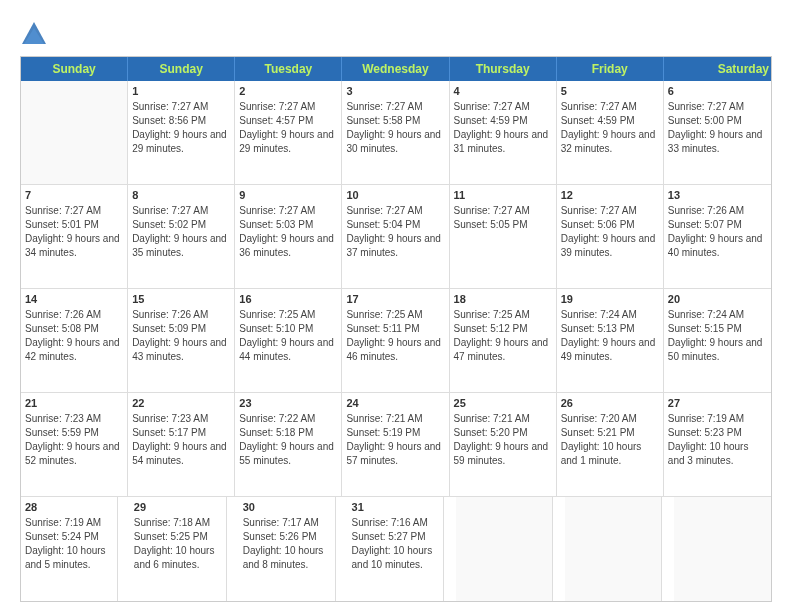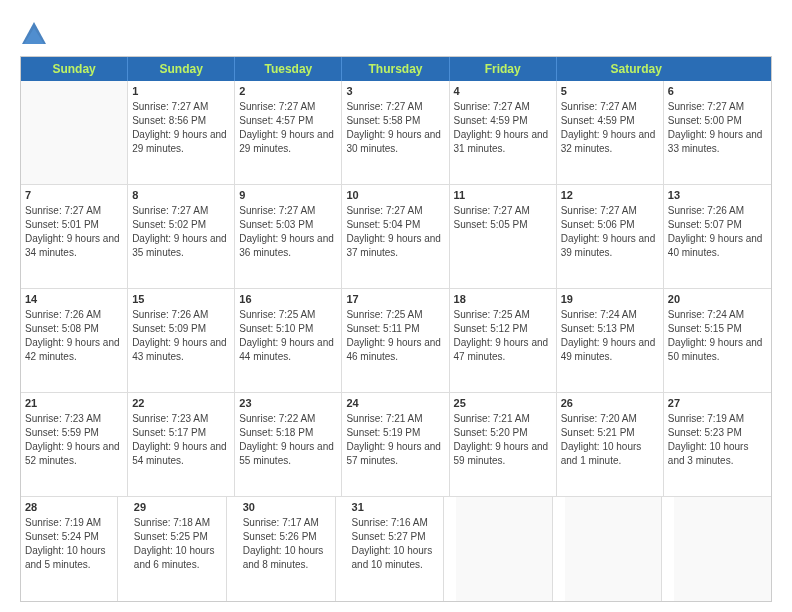--- a/index.html
+++ b/index.html
@@ -148,20 +148,21 @@
       <div class="main-title"></div>
       <div class="subtitle"></div>
     </div>
   </div>
 
   <div class="calendar">
     <div class="cal-header" id="cal-header">
         <div class="cal-header-cell">Sunday</div>
         <div class="cal-header-cell">Sunday</div>
         <div class="cal-header-cell">Tuesday</div>
+        <div class="cal-header-cell">Wednesday</div>
         <div class="cal-header-cell">Thursday</div>
         <div class="cal-header-cell">Friday</div>
         <div class="cal-header-cell">Saturday</div>
       </div>
     <div class="cal-body" id="cal-body">
         <div class="cal-row">
           <div class="cal-cell empty shaded"></div>
           <div class="cal-cell">
             <span class="day-num">1</span>
             <div class="info">

